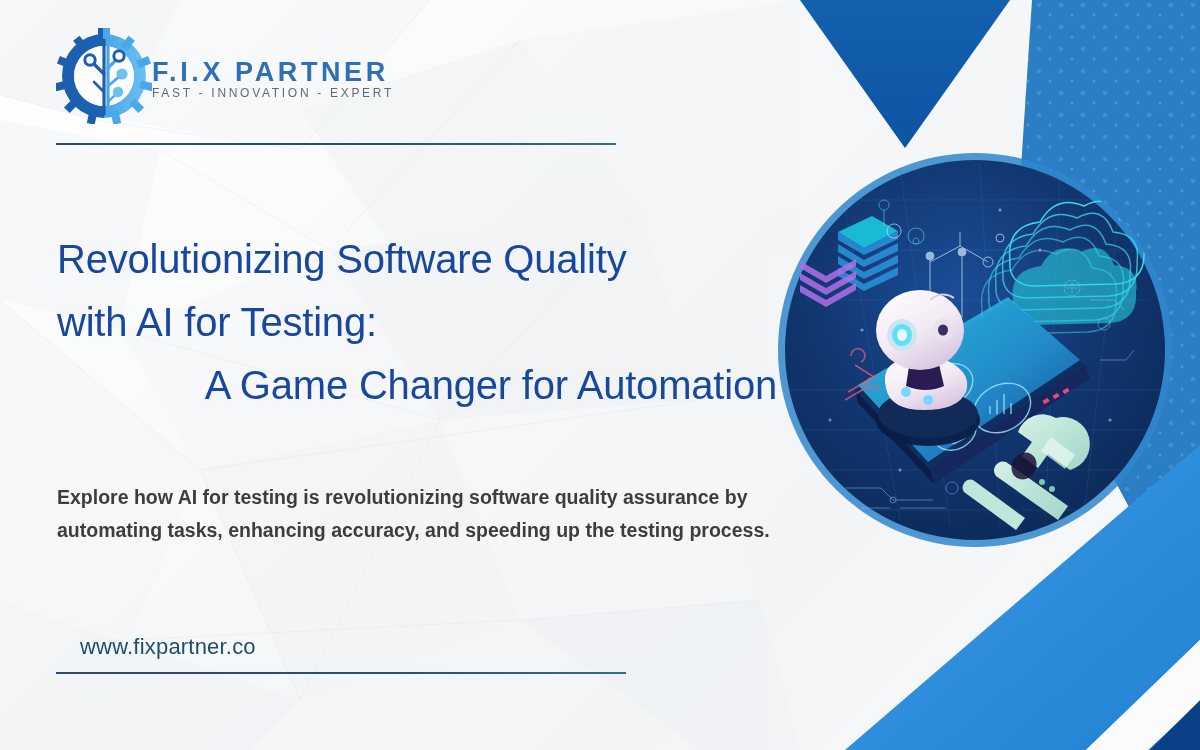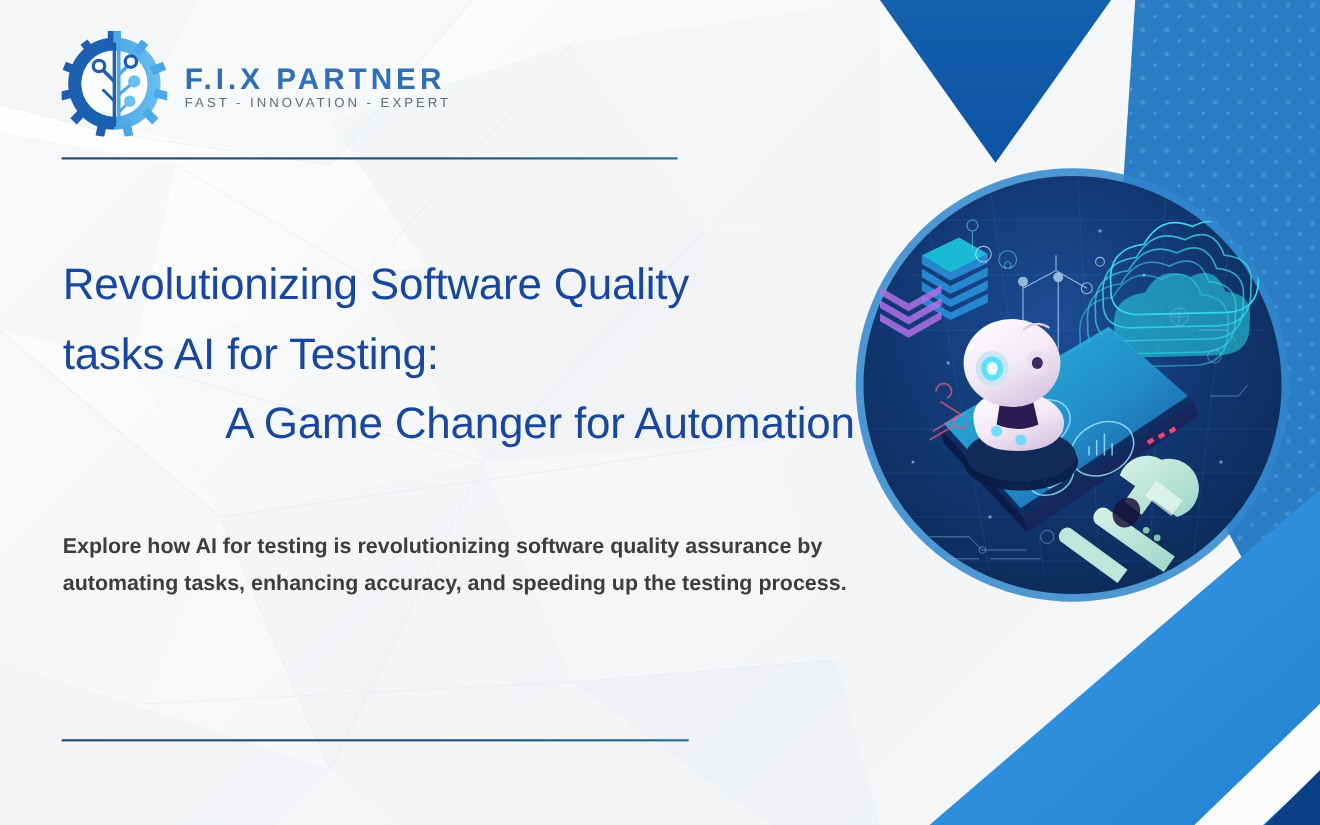--- a/index.html
+++ b/index.html
@@ -17,21 +17,21 @@
   .bg-base{
     position:absolute; inset:0;
     background:
       linear-gradient(135deg,#ffffff 0%,#f7f8f9 40%,#f2f4f6 70%,#fafbfc 100%);
   }
 
   
   .shapes{ position:absolute; inset:0; pointer-events:none; }
 
   
-  .header{ position:absolute; left:56px; top:28px; display:flex; align-items:center; gap:16px; }
+  .header{ position:absolute; left:56px; top:28px; display:flex; align-items:center; }
   .logo-mark{ width:96px; height:96px; position:relative; flex:0 0 auto; }
   .logo-text{ padding-top:6px; }
   .brand{
     font-size:27px; font-weight:bold; letter-spacing:3.6px;
     color:#2f6fb8; line-height:1; white-space:nowrap;
   }
   .tagline{
     font-size:12px; letter-spacing:2.7px; color:#5d6b78;
     margin-top:0; white-space:nowrap;
   }
@@ -371,21 +371,22 @@
     <div class="logo-text">
       <div class="brand">F.I.X PARTNER</div>
       <div class="tagline">FAST - INNOVATION - EXPERT</div>
     </div>
   </div>
 
   <div class="rule top"></div>
 
   <h1 class="headline">
     <span class="ln ln1">Revolutionizing Software Quality</span>
-    <span class="ln ln2">tasks AI for Testing:</span>
+    <span class="ln ln2">with AI for Testing:</span>
     <span class="ln ln3">A Game Changer for Automation</span>
   </h1>
 
   <p class="subtitle">Explore how AI for testing is revolutionizing software quality assurance by automating tasks, enhancing accuracy, and speeding up the testing process.</p>
 
+  <div class="url">www.fixpartner.co</div>
   <div class="rule bottom"></div>
 
 </div>
 
 </body></html>

